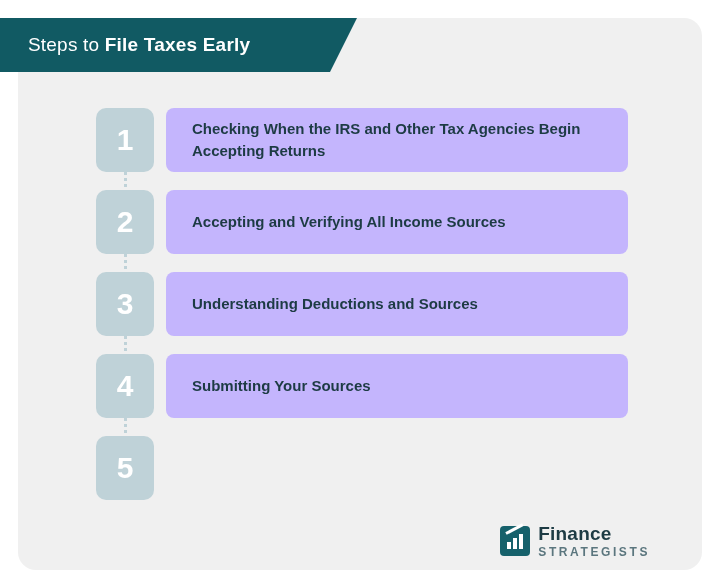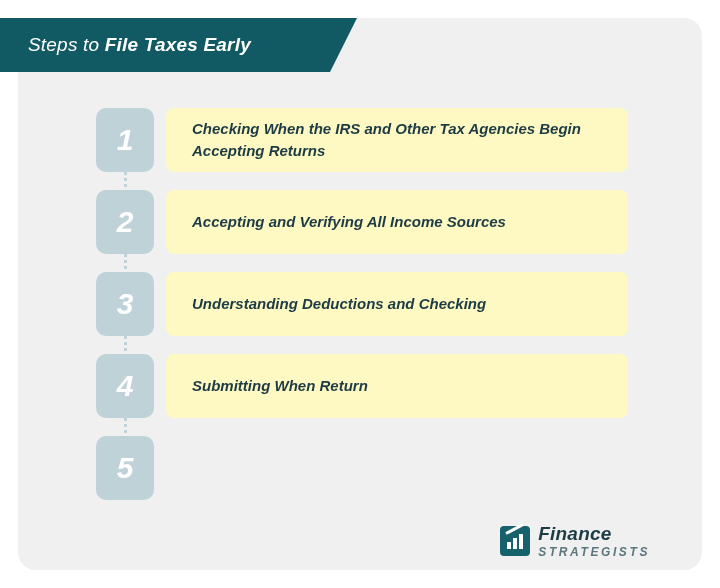--- a/index.html
+++ b/index.html
@@ -11,21 +11,20 @@
     height: 588px;
     background: #ffffff;
     font-family: "Liberation Sans", sans-serif;
     overflow: hidden;
   }
   .canvas {
     position: relative;
     width: 680px;
     height: 588px;
     background: #ffffff;
-    font-style: italic;
   }
   
   .panel {
     position: absolute;
     left: 18px;
     top: 18px;
     width: 684px;
     height: 552px;
     background: #f0f0f0;
     border-radius: 18px;
@@ -93,21 +92,21 @@
   .badge-num {
     color: #ffffff;
     font-size: 30px;
     font-weight: 700;
     line-height: 1;
   }
   .step-card {
     position: relative;
     margin-left: 12px;
     flex: 1 1 auto;
-    background: #fef9c3;
+    background: #c4b5fd;
     border-radius: 8px;
     display: flex;
     align-items: center;
     padding: 16px 26px;
     box-sizing: border-box;
   }
   .step-label {
     color: #1d3b44;
     font-size: 15px;
     font-weight: 700;
@@ -213,31 +212,31 @@
         <span class="step-label">Accepting and Verifying All Income Sources</span>
       </div>
     </div>
 
     <div class="step">
       <div class="badge">
         <span class="badge-num">3</span>
       </div>
       <div class="connector"></div>
       <div class="step-card">
-        <span class="step-label">Understanding Deductions and Checking</span>
+        <span class="step-label">Understanding Deductions and Sources</span>
       </div>
     </div>
 
     <div class="step">
       <div class="badge">
         <span class="badge-num">4</span>
       </div>
       <div class="connector"></div>
       <div class="step-card">
-        <span class="step-label">Submitting When Return</span>
+        <span class="step-label">Submitting Your Sources</span>
       </div>
     </div>
 
     <div class="step">
       <div class="badge">
         <span class="badge-num">5</span>
       </div>
     </div>
 
   </div>

